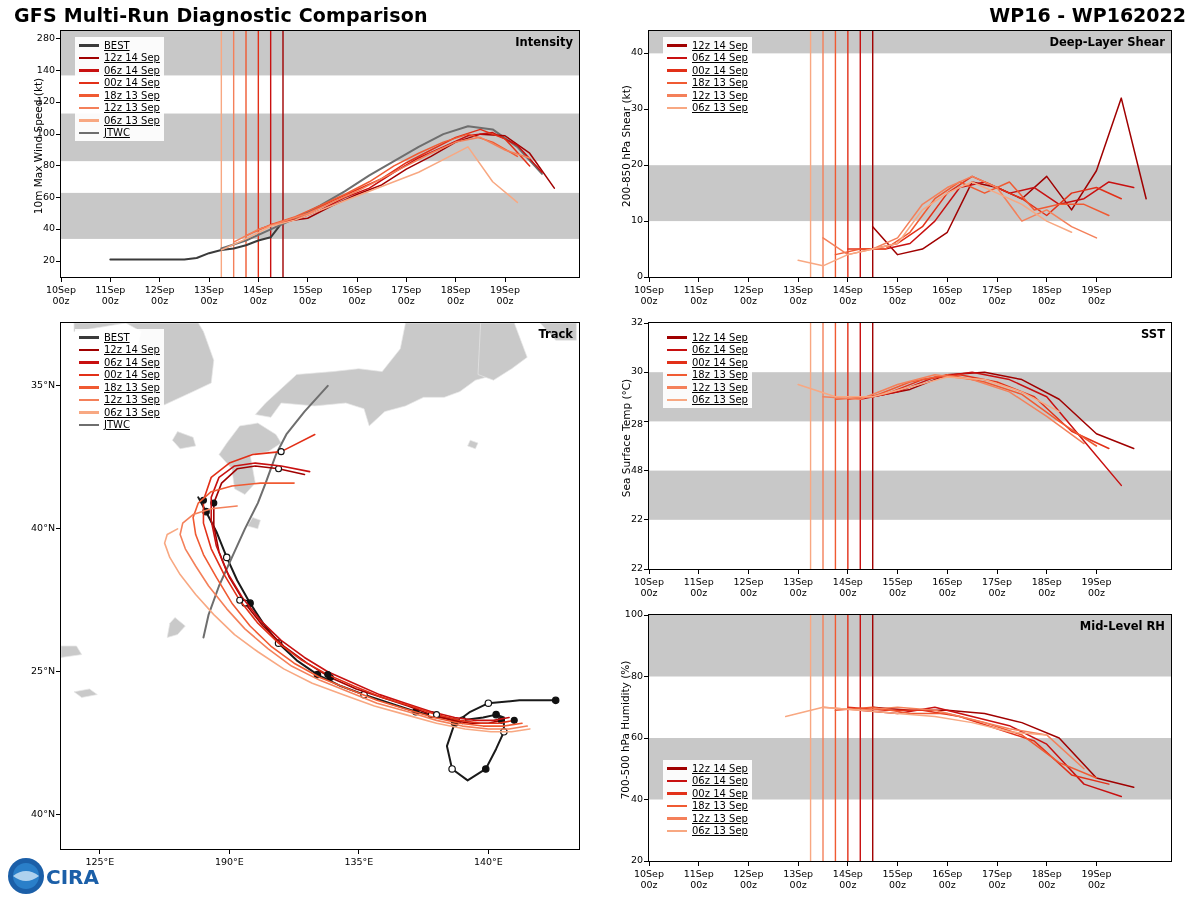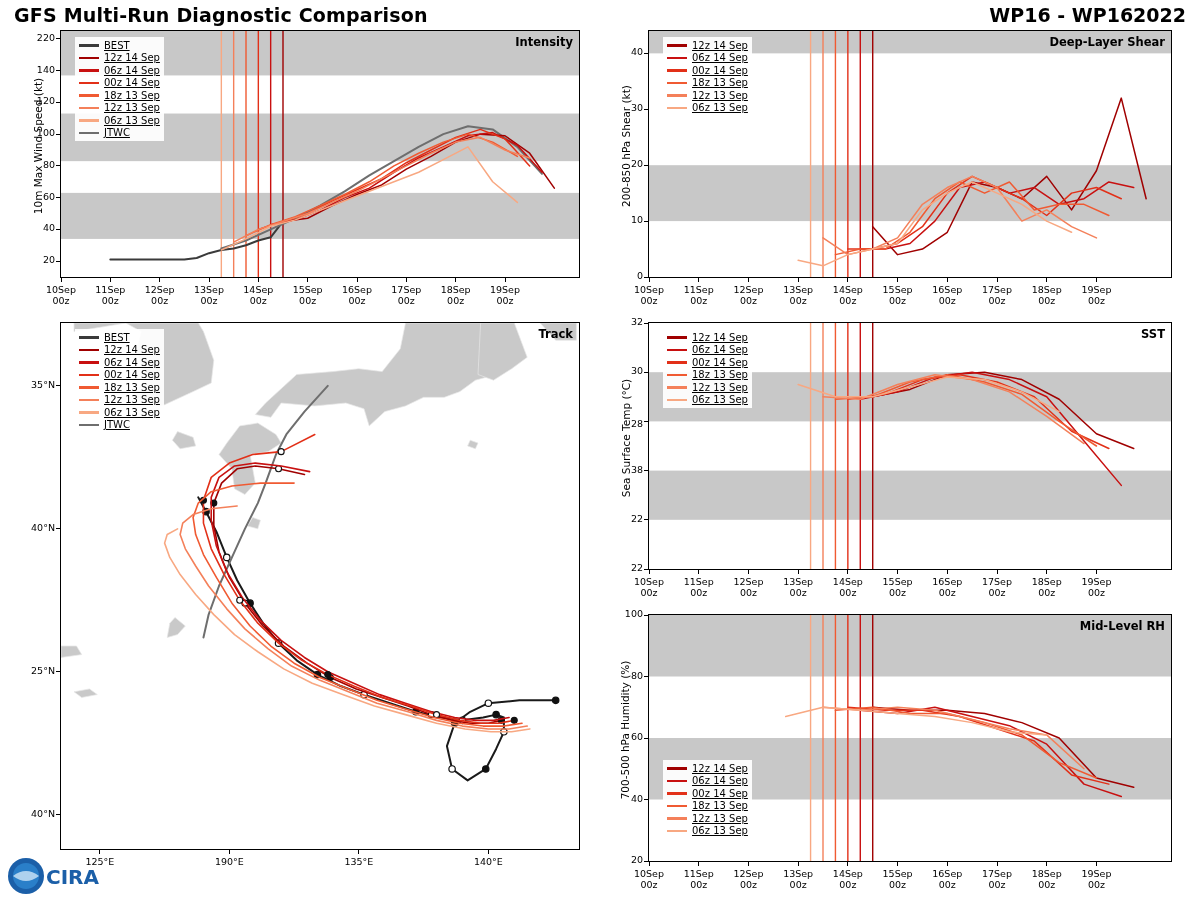--- a/index.html
+++ b/index.html
@@ -56,21 +56,21 @@
     <div class="ytick" style="left: -44px; top: 159.645px; width: 38px;">60</div>
     <div class="tickmark" style="left: -5px; top: 134.403px; width: 5px; height: 1px;"></div>
     <div class="ytick" style="left: -44px; top: 127.903px; width: 38px;">80</div>
     <div class="tickmark" style="left: -5px; top: 102.661px; width: 5px; height: 1px;"></div>
     <div class="ytick" style="left: -44px; top: 96.1613px; width: 38px;">100</div>
     <div class="tickmark" style="left: -5px; top: 70.9194px; width: 5px; height: 1px;"></div>
     <div class="ytick" style="left: -44px; top: 64.4194px; width: 38px;">120</div>
     <div class="tickmark" style="left: -5px; top: 39.1774px; width: 5px; height: 1px;"></div>
     <div class="ytick" style="left: -44px; top: 32.6774px; width: 38px;">140</div>
     <div class="tickmark" style="left: -5px; top: 7.43548px; width: 5px; height: 1px;"></div>
-    <div class="ytick" style="left: -44px; top: 0.935484px; width: 38px;">220</div>
+    <div class="ytick" style="left: -44px; top: 0.935484px; width: 38px;">280</div>
     <div class="tickmark" style="left: -0.5px; top: 246px; width: 1px; height: 5px;"></div>
     <div class="tick" style="left: -28px; top: 253px; width: 56px; line-height: 11px;">
       <div>10Sep</div>
       <div>00z</div>
     </div>
     <div class="tickmark" style="left: 48.8333px; top: 246px; width: 1px; height: 5px;"></div>
     <div class="tick" style="left: 21.3333px; top: 253px; width: 56px; line-height: 11px;">
       <div>11Sep</div>
       <div>00z</div>
     </div>
@@ -382,21 +382,21 @@
         <path d="M174.00,73.80 L211.29,76.26 L248.57,61.50 L285.86,51.66 L323.14,56.58 L360.43,68.88 L397.71,93.48 L435.00,120.54 " fill="none" stroke="#f4805a" stroke-width="1.5" stroke-linejoin="round" stroke-linecap="round"></path>
         <path d="M149.14,61.50 L186.43,73.80 L223.71,73.80 L261.00,63.96 L298.29,54.12 L335.57,56.58 L372.86,68.88 L410.14,88.56 " fill="none" stroke="#f8a882" stroke-width="1.5" stroke-linejoin="round" stroke-linecap="round"></path>
       </svg>
     </div>
   <div class="corner-label">SST</div>
 <div class="tickmark" style="left: -5px; top: 245.5px; width: 5px; height: 1px;"></div>
     <div class="ytick" style="left: -44px; top: 239px; width: 38px;">22</div>
     <div class="tickmark" style="left: -5px; top: 196.3px; width: 5px; height: 1px;"></div>
     <div class="ytick" style="left: -44px; top: 189.8px; width: 38px;">22</div>
     <div class="tickmark" style="left: -5px; top: 147.1px; width: 5px; height: 1px;"></div>
-    <div class="ytick" style="left: -44px; top: 140.6px; width: 38px;">38</div>
+    <div class="ytick" style="left: -44px; top: 140.6px; width: 38px;">48</div>
     <div class="tickmark" style="left: -5px; top: 97.9px; width: 5px; height: 1px;"></div>
     <div class="ytick" style="left: -44px; top: 95px; width: 38px;">28</div>
     <div class="tickmark" style="left: -5px; top: 48.7px; width: 5px; height: 1px;"></div>
     <div class="ytick" style="left: -44px; top: 42.2px; width: 38px;">30</div>
     <div class="tickmark" style="left: -5px; top: -0.5px; width: 5px; height: 1px;"></div>
     <div class="ytick" style="left: -44px; top: -7px; width: 38px;">32</div>
     <div class="tickmark" style="left: -0.5px; top: 246px; width: 1px; height: 5px;"></div>
     <div class="tick" style="left: -28px; top: 253px; width: 56px; line-height: 11px;">
       <div>10Sep</div>
       <div>00z</div>

